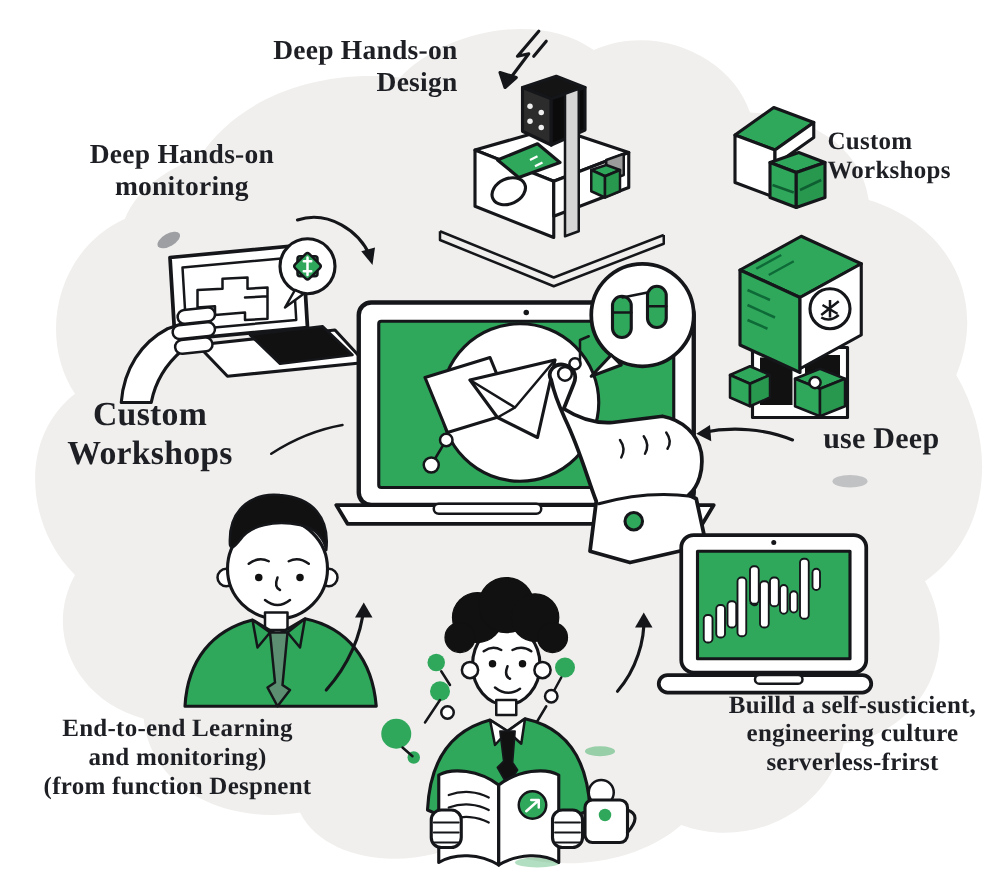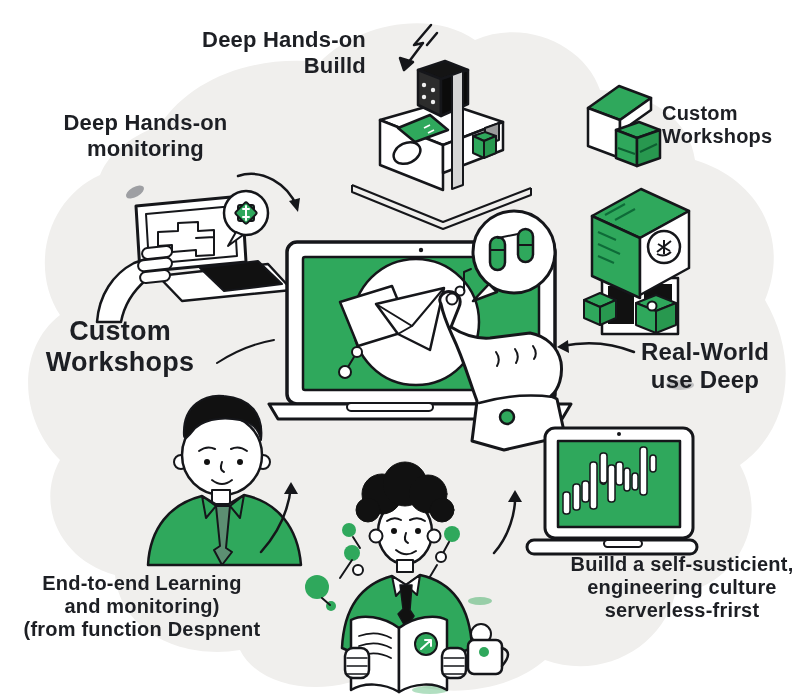--- a/index.html
+++ b/index.html
@@ -1,18 +1,18 @@
 <!DOCTYPE html>
 <html><head>
 <meta charset="utf-8">
 <style>
   html,body{margin:0;padding:0;background:#ffffff;}
   #stage{
     position:relative;width:803px;height:699px;overflow:hidden;
-    font-family:Liberation Sans, sans-serif;background:#ffffff;
+    font-family:Liberation Serif, serif;background:#ffffff;
   }
   #artwork{position:absolute;left:0;top:0;width:803px;height:699px;}
   .label{
     position:absolute;color:#1d1f24;font-weight:600;line-height:1.16;
     letter-spacing:.2px;
   }
   .label span{display:block;}
   .lbl-design{left:168px;top:27px;width:198px;text-align:right;font-size:22px;}
   .lbl-knowledge{left:48px;top:110px;width:195px;text-align:center;font-size:22px;}
   .lbl-custom-left{left:30px;top:316px;width:180px;text-align:center;font-size:27px;font-weight:600;}
@@ -267,40 +267,39 @@
     </g>
 
     <g>
       <path d="M494,553 C509,536 516,512 515,494" fill="none" stroke="#15161a" stroke-width="2.5" stroke-linecap="round"></path>
       <path d="M508,502 L515,490 L522,502 Z" fill="#15161a"></path>
     </g>
   </svg>
 
   <div class="label lbl-design">
     <span>Deep Hands-on</span>
-    <span>Builld</span>
+    <span>Design</span>
   </div>
 
   <div class="label lbl-knowledge">
     <span>Deep Hands-on</span>
     <span>monitoring</span>
   </div>
 
   <div class="label lbl-custom-left">
     <span>Custom</span>
     <span>Workshops</span>
   </div>
 
   <div class="label lbl-custom-right">
     <span>Custom</span>
     <span>Workshops</span>
   </div>
 
   <div class="label lbl-real-world">
-    <span>Real-World</span>
     <span>use Deep</span>
   </div>
 
   <div class="label lbl-end-to-end">
     <span>End-to-end Learning</span>
     <span>and monitoring)</span>
     <span>(from function Despnent</span>
   </div>
 
   <div class="label lbl-build">

